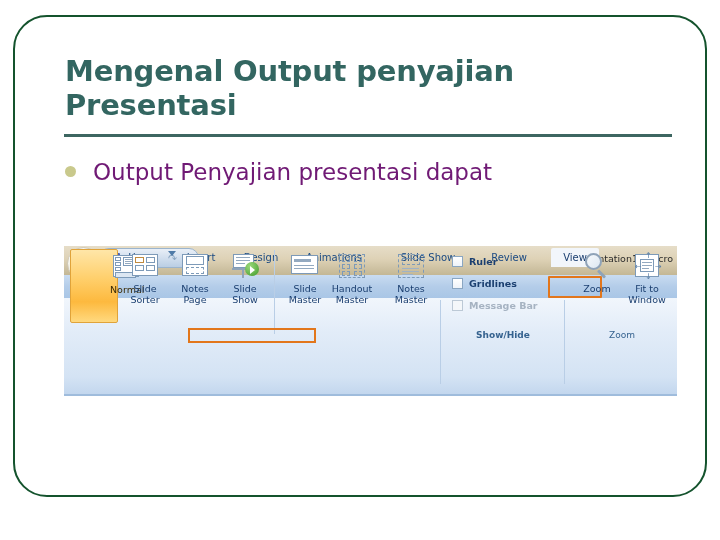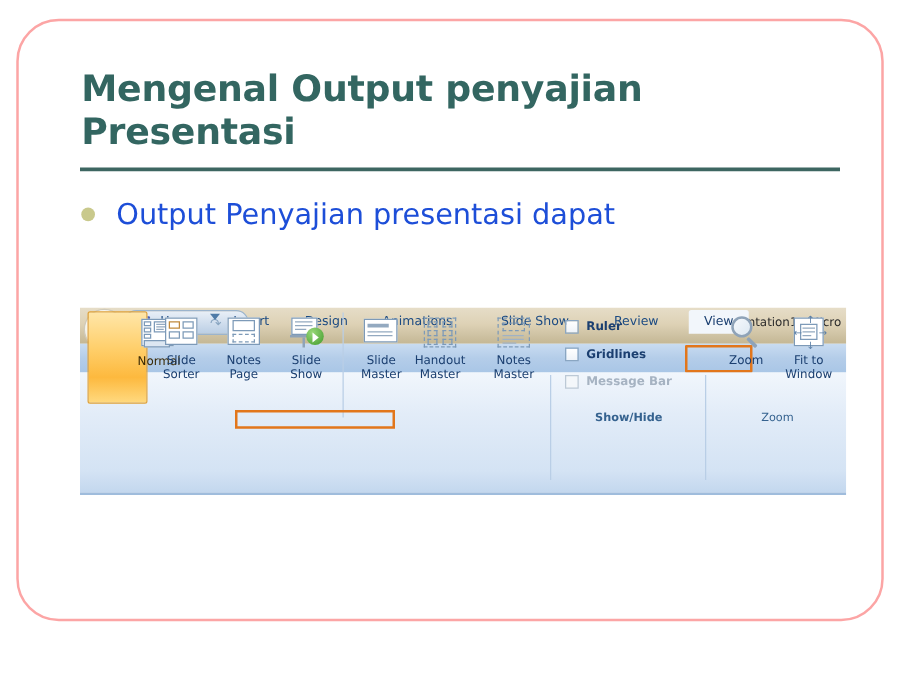--- a/index.html
+++ b/index.html
@@ -15,21 +15,21 @@
   }
 
   
   #slide {
     position: absolute;
     left: 13px;
     top: 15px;
     width: 694px;
     height: 482px;
     box-sizing: border-box;
-    border: 2px solid #fca5a5;
+    border: 2px solid #14532d;
     border-radius: 34px;
     background: #ffffff;
   }
 
   
   #title {
     position: absolute;
     left: 50px;
     top: 37px;
     width: 610px;
@@ -61,21 +61,21 @@
   #bullet-dot {
     width: 11px;
     height: 11px;
     border-radius: 50%;
     background: #c9c98c;
     margin-top: 9px;
     margin-right: 17px;
     flex: 0 0 auto;
   }
   #bullet-text {
-    color: #1d4ed8;
+    color: #701a75;
     font-size: 23px;
     line-height: 30px;
     font-family: "DejaVu Sans", sans-serif;
     text-align: right;
   }
 
   
   #ribbon-shot {
     position: absolute;
     left: 49px;

